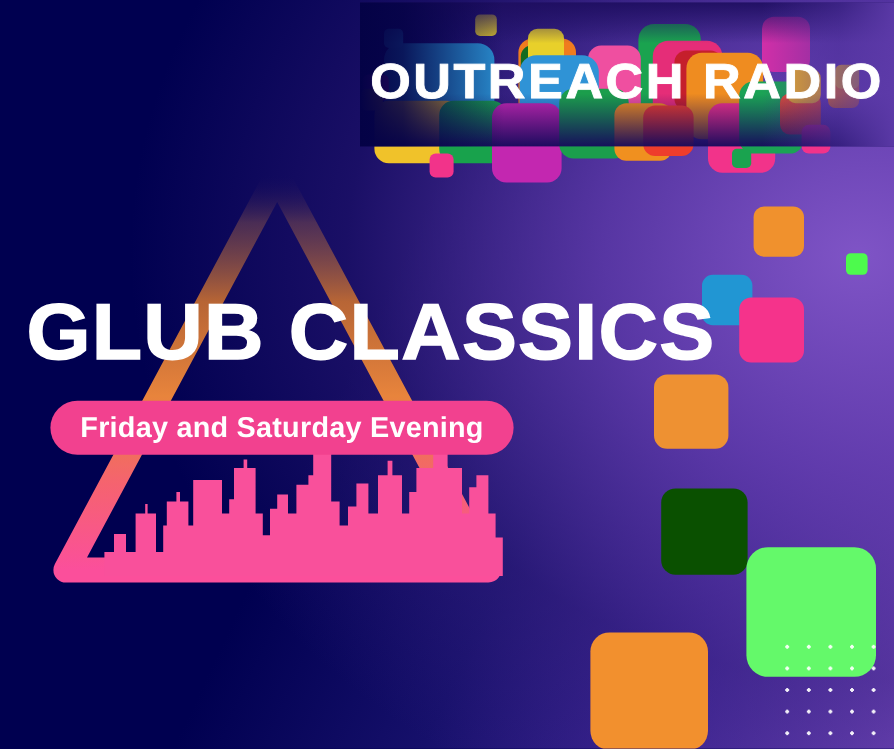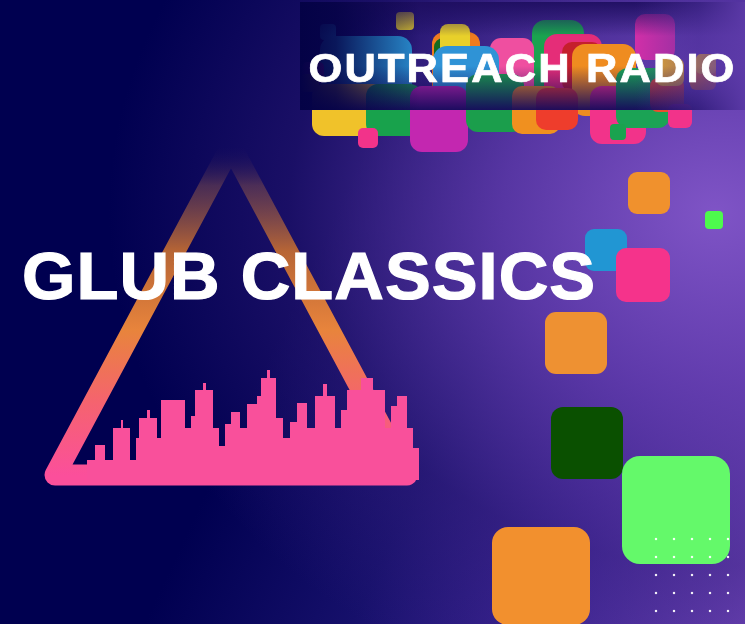--- a/index.html
+++ b/index.html
@@ -24,21 +24,21 @@
   }
 
   
   .sq{position:absolute;border-radius:9px;}
 
   
   .emblem{position:absolute;left:35px;top:128px;width:392px;height:375px;}
   .emblem svg{display:block;width:100%;height:100%;overflow:visible;}
 
   
-  .logo{position:absolute;left:300px;top:2px;width:445px;height:108px;}
+  .logo{position:absolute;left:300px;top:2px;width:445px;height:120px;}
   .logo-mosaic{position:absolute;inset:0;}
   .logo-mosaic .m{position:absolute;border-radius:10px;}
   .logo-fade-l{position:absolute;left:0;top:0;width:120px;height:100%;
     background:linear-gradient(90deg,rgba(4,2,70,1) 0%,rgba(4,2,70,.85) 30%,rgba(4,2,70,0) 100%);}
   .logo-fade-r{position:absolute;right:0;top:0;width:110px;height:100%;
     background:linear-gradient(270deg,rgba(92,58,168,.96) 0%,rgba(78,48,156,.55) 42%,rgba(60,36,140,0) 100%);}
   .logo-fade-t{position:absolute;left:0;top:0;width:100%;height:34px;
     background:linear-gradient(180deg,rgba(30,14,96,.92) 0%,rgba(30,14,96,0) 100%);}
   .logo-fade-b{position:absolute;left:0;bottom:0;width:100%;height:44px;
     background:linear-gradient(0deg,rgba(22,10,92,.96) 0%,rgba(22,10,92,0) 100%);}
@@ -124,20 +124,23 @@
           L272 300 L280 300 L280 268 L288 268 L288 256 L292 256 L292 268 L300 268 L300 300
           L306 300 L306 282 L312 282 L312 262 L326 262 L326 250 L338 250 L338 262 L350 262
           L350 300 L356 300 L356 278 L362 278 L362 268 L372 268 L372 300 L378 300 L378 320
           L384 320 L384 352 Z"></path>
       </g>
     </svg>
   </div>
 
   <div class="title">GLUB CLASSICS</div>
 
+  <div class="pill">
+    <span>Friday and Saturday Evening</span>
+  </div>
 
   <div class="logo">
     <div class="logo-mosaic" id="logo-mosaic">
         <div class="m" style="left: 132px; top: 30px; width: 48px; height: 66px; border-radius: 12px; background: rgb(240, 124, 30);"></div>
         <div class="m" style="left: 20px; top: 34px; width: 92px; height: 82px; border-radius: 14px; background: rgb(42, 143, 208);"></div>
         <div class="m" style="left: 335px; top: 12px; width: 40px; height: 46px; border-radius: 10px; background: rgb(209, 47, 168);"></div>
         <div class="m" style="left: 232px; top: 18px; width: 52px; height: 74px; border-radius: 13px; background: rgb(26, 163, 79);"></div>
         <div class="m" style="left: 134px; top: 36px; width: 36px; height: 40px; border-radius: 9px; background: rgb(18, 107, 31);"></div>
         <div class="m" style="left: 140px; top: 22px; width: 30px; height: 34px; border-radius: 8px; background: rgb(232, 208, 42);"></div>
         <div class="m" style="left: 190px; top: 36px; width: 44px; height: 58px; border-radius: 11px; background: rgb(239, 79, 160);"></div>

